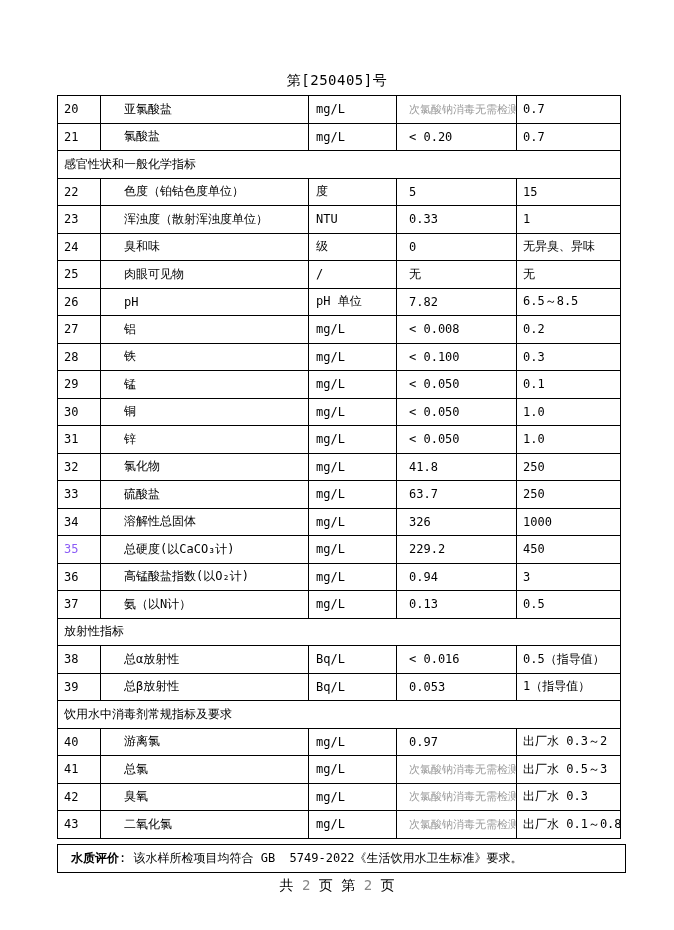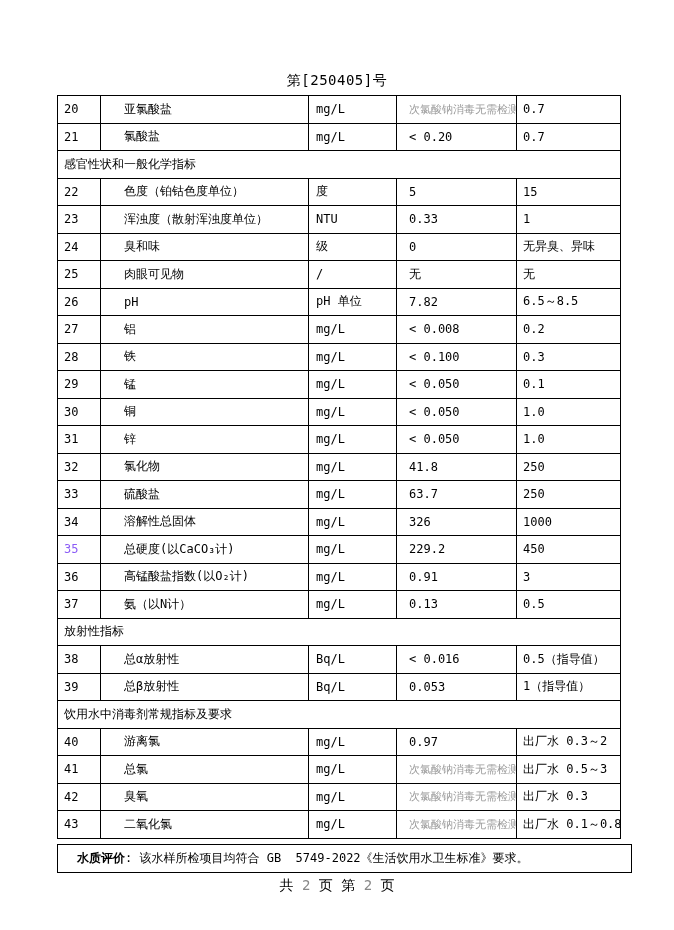--- a/index.html
+++ b/index.html
@@ -48,21 +48,21 @@
   .report-table td.section-cell { padding-left: 6px; }
   .gray-text { color: #8b5cf6; }
   .gray-result { color: #9a9a9a; font-size: 11px; }
   .evaluation-box {
     margin: 5px 0 0 57px;
     width: 554px;
     border: 1px solid #000000;
     height: 27px;
     line-height: 27px;
     font-size: 12px;
-    padding-left: 19px;
+    padding-left: 13px;
     white-space: pre-wrap;
     overflow: hidden;
   }
   .evaluation-box .eval-label { font-weight: bold; }
   .page-footer {
     margin-top: 4px;
     text-align: center;
     font-size: 14px;
   }
   .page-footer .page-num { color: #888888; }
@@ -195,21 +195,21 @@
           <td class="cell-no gray-text">35</td>
           <td class="cell-name">总硬度(以CaCO₃计)</td>
           <td class="cell-unit">mg/L</td>
           <td class="cell-result">229.2</td>
           <td class="cell-limit">450</td>
         </tr>
         <tr>
           <td class="cell-no">36</td>
           <td class="cell-name">高锰酸盐指数(以O₂计)</td>
           <td class="cell-unit">mg/L</td>
-          <td class="cell-result">0.91</td>
+          <td class="cell-result">0.94</td>
           <td class="cell-limit">3</td>
         </tr>
         <tr>
           <td class="cell-no">37</td>
           <td class="cell-name">氨（以N计）</td>
           <td class="cell-unit">mg/L</td>
           <td class="cell-result">0.13</td>
           <td class="cell-limit">0.5</td>
         </tr>
         <tr>

